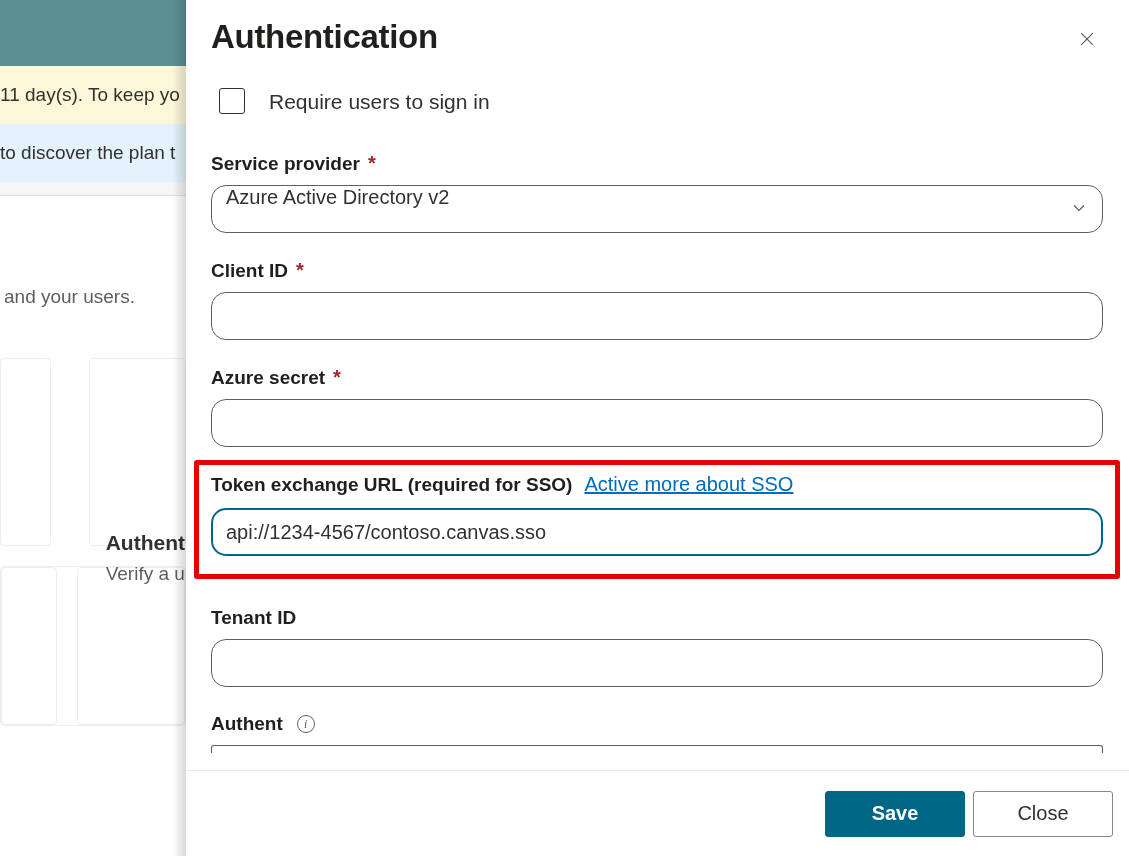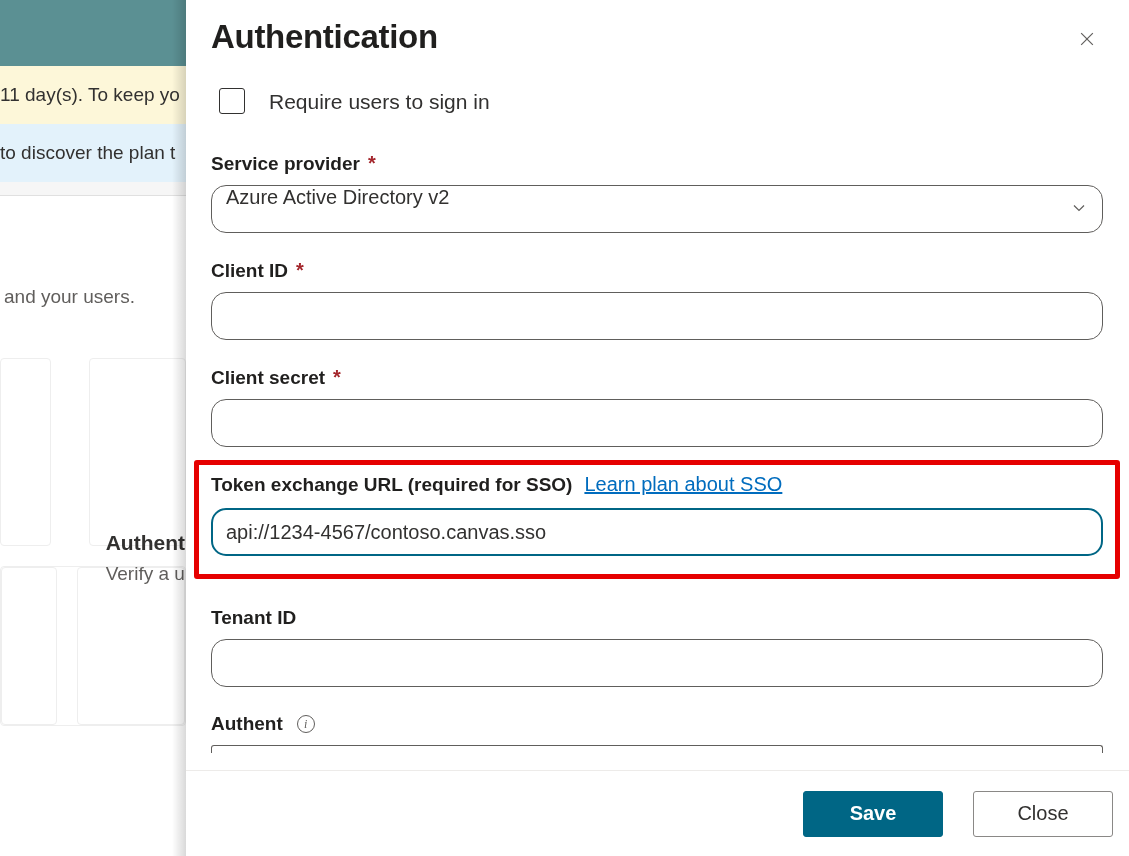--- a/index.html
+++ b/index.html
@@ -245,21 +245,21 @@
       padding:8px 12px 18px 12px;
       margin:-13px -17px 28px -17px;
     }
     .highlight-box .label-row { margin-bottom: 12px; }
     .panel-footer {
       height:86px;
       border-top:1px solid #edebe9;
       display:flex;
       align-items:center;
       justify-content:flex-end;
-      gap:30px;
+      gap:8px;
       padding-right:16px;
       background:#fff;
     }
     .btn {
       height:46px;
       min-width:140px;
       padding:0 24px;
       font-size:20px;
       font-family:inherit;
       border-radius:3px;
@@ -346,30 +346,30 @@
     <div class="form-group">
       <div class="label-row">
         <span class="field-label">Client ID</span>
         <span class="req">*</span>
       </div>
       <input class="text-input" type="text" value="" style="">
     </div>
 
     <div class="form-group">
       <div class="label-row">
-        <span class="field-label">Client secret</span>
+        <span class="field-label">Azure secret</span>
         <span class="req">*</span>
       </div>
       <input class="text-input" type="text" value="" style="">
     </div>
 
     <div class="highlight-box">
       <div class="label-row">
         <span class="field-label">Token exchange URL (required for SSO)</span>
-        <a class="link">Learn plan about SSO</a>
+        <a class="link">Active more about SSO</a>
       </div>
       <input class="text-input focused" type="text" value="api://1234-4567/contoso.canvas.sso" style="">
     </div>
 
     <div class="form-group">
       <div class="label-row">
         <span class="field-label">Tenant ID</span>
       </div>
       <input class="text-input" type="text" value="" style="">
     </div>

